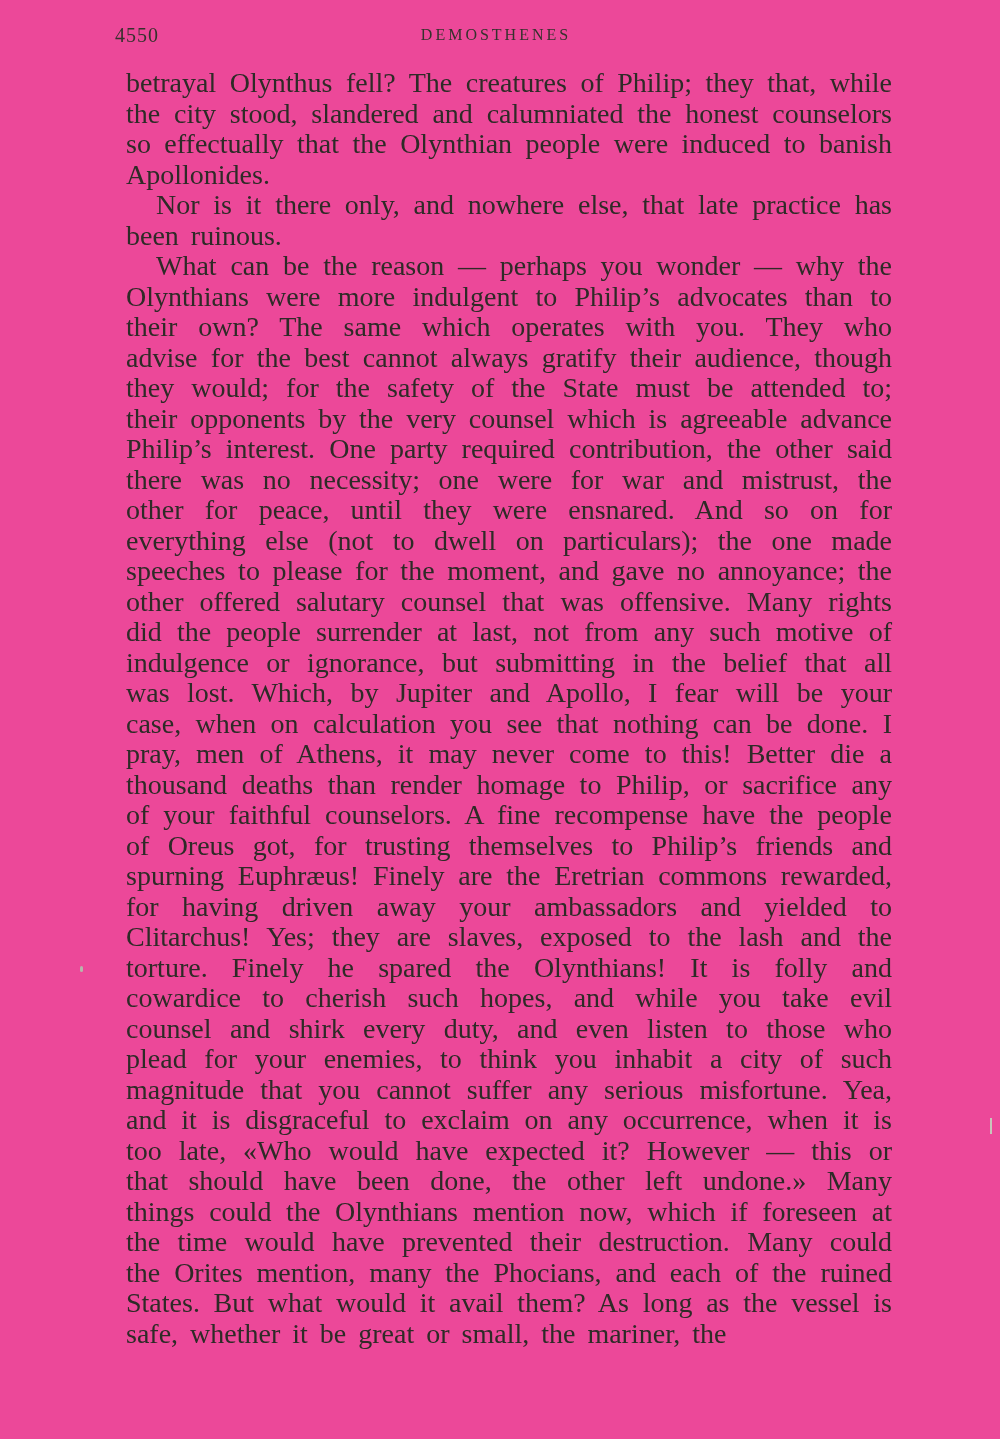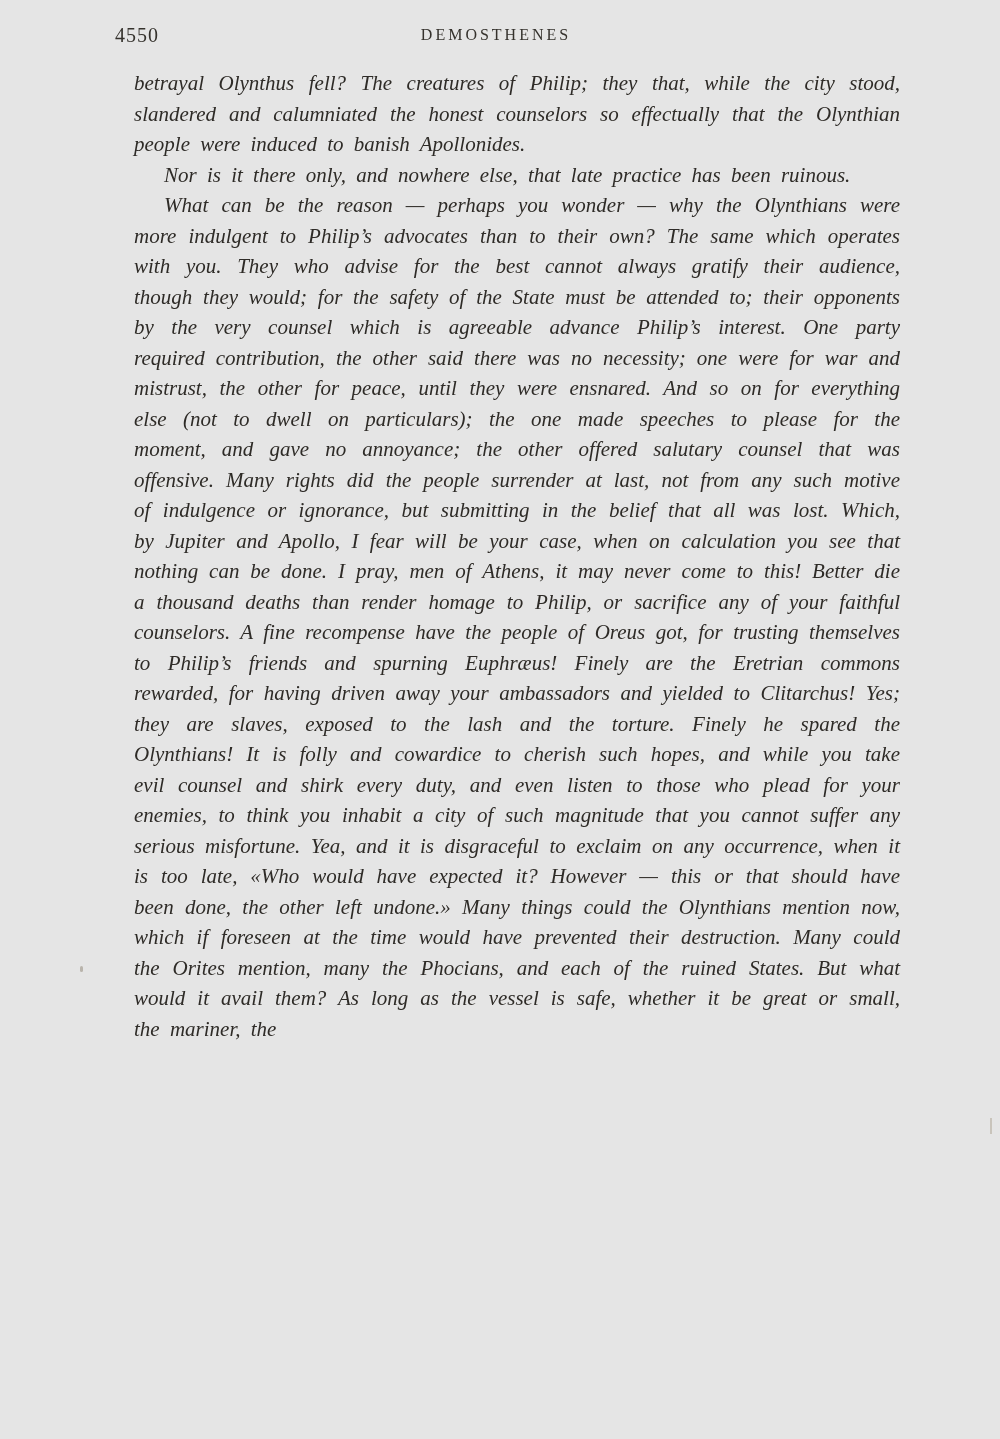--- a/index.html
+++ b/index.html
@@ -11,21 +11,21 @@
       height: 1439px;
       background: #faf8f3;
       color: #2e2b27;
       font-family: "Liberation Serif", "DejaVu Serif", serif;
       position: relative;
       overflow: hidden;
     }
     .page {
       position: absolute;
       inset: 0;
-      background: #e5e5e5;
+      background: #ec4899;
     }
     .running-head {
       position: absolute;
       top: 20px;
       left: 115px;
       right: 115px;
       height: 28px;
     }
     .page-number {
       position: absolute;
@@ -41,30 +41,29 @@
       right: 8px;
       top: 6px;
       text-align: center;
       font-size: 16px;
       letter-spacing: 3px;
       color: #35322d;
     }
     .text-block {
       position: absolute;
       top: 68px;
-      left: 134px;
+      left: 126px;
       width: 766px;
-      font-size: 21px;
+      font-size: 28px;
       line-height: 30.5px;
       text-align: justify;
       word-spacing: 5px;
       hyphens: auto;
       -webkit-hyphens: auto;
       color: #2e2b27;
-      font-style: italic;
     }
     .text-block p {
       margin: 0;
       padding: 0;
     }
     .text-block p.indent {
       text-indent: 30px;
     }
     
     .artifact-dot {

